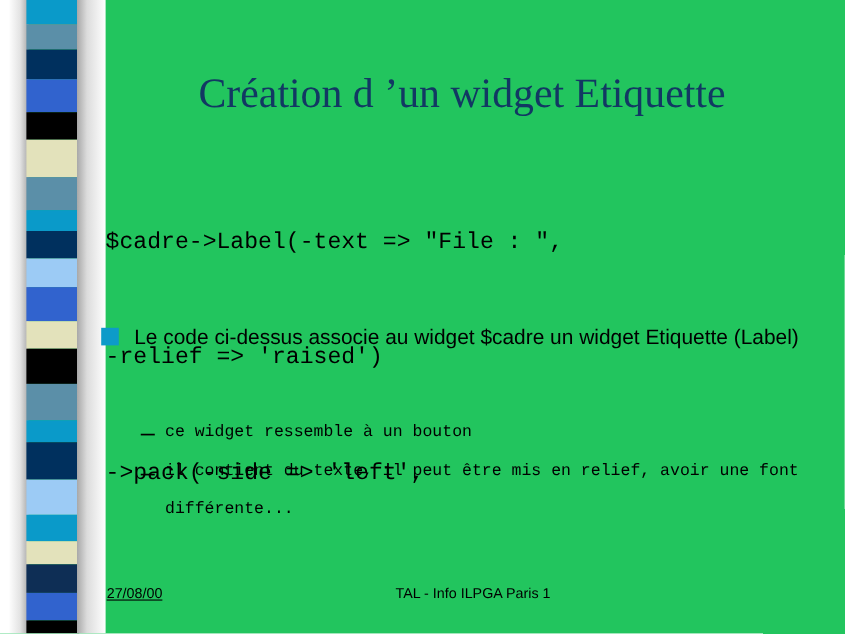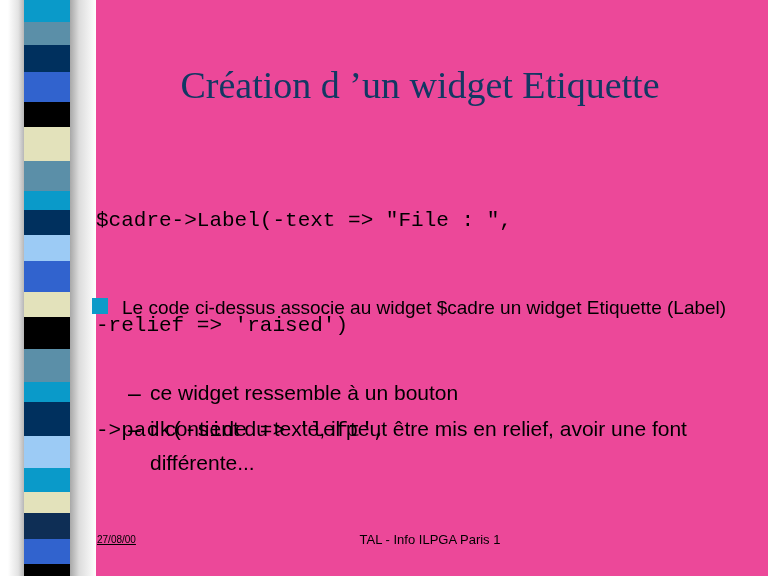--- a/index.html
+++ b/index.html
@@ -8,21 +8,21 @@
     padding: 0;
     background: #ffffff;
   }
   body {
     font-family: "Liberation Sans", sans-serif;
   }
   .slide {
     position: relative;
     width: 768px;
     height: 576px;
-    background: #ec4899;
+    background: #22c55e;
     overflow: hidden;
   }
 
   
   .stripe-wrap {
     position: absolute;
     left: 0;
     top: 0;
     width: 96px;
     height: 576px;
@@ -128,33 +128,33 @@
   .sub-marker {
     flex: 0 0 auto;
     width: 22px;
     font-family: "Liberation Sans", sans-serif;
     font-size: 23px;
     line-height: 34px;
     color: #000000;
   }
   .sub-text {
     flex: 1 1 auto;
-    font-family: Liberation Sans, sans-serif;
-    font-size: 21px;
+    font-family: Liberation Mono, monospace;
+    font-size: 15px;
     line-height: 34px;
     color: #000000;
   }
 
   
   .footer-date {
     position: absolute;
     left: 97px;
     top: 531px;
     font-family: "Liberation Sans", sans-serif;
-    font-size: 10px;
+    font-size: 13px;
     line-height: 18px;
     color: #000000;
     text-decoration: underline;
   }
   .footer-center {
     position: absolute;
     left: 240px;
     top: 531px;
     width: 380px;
     text-align: center;

